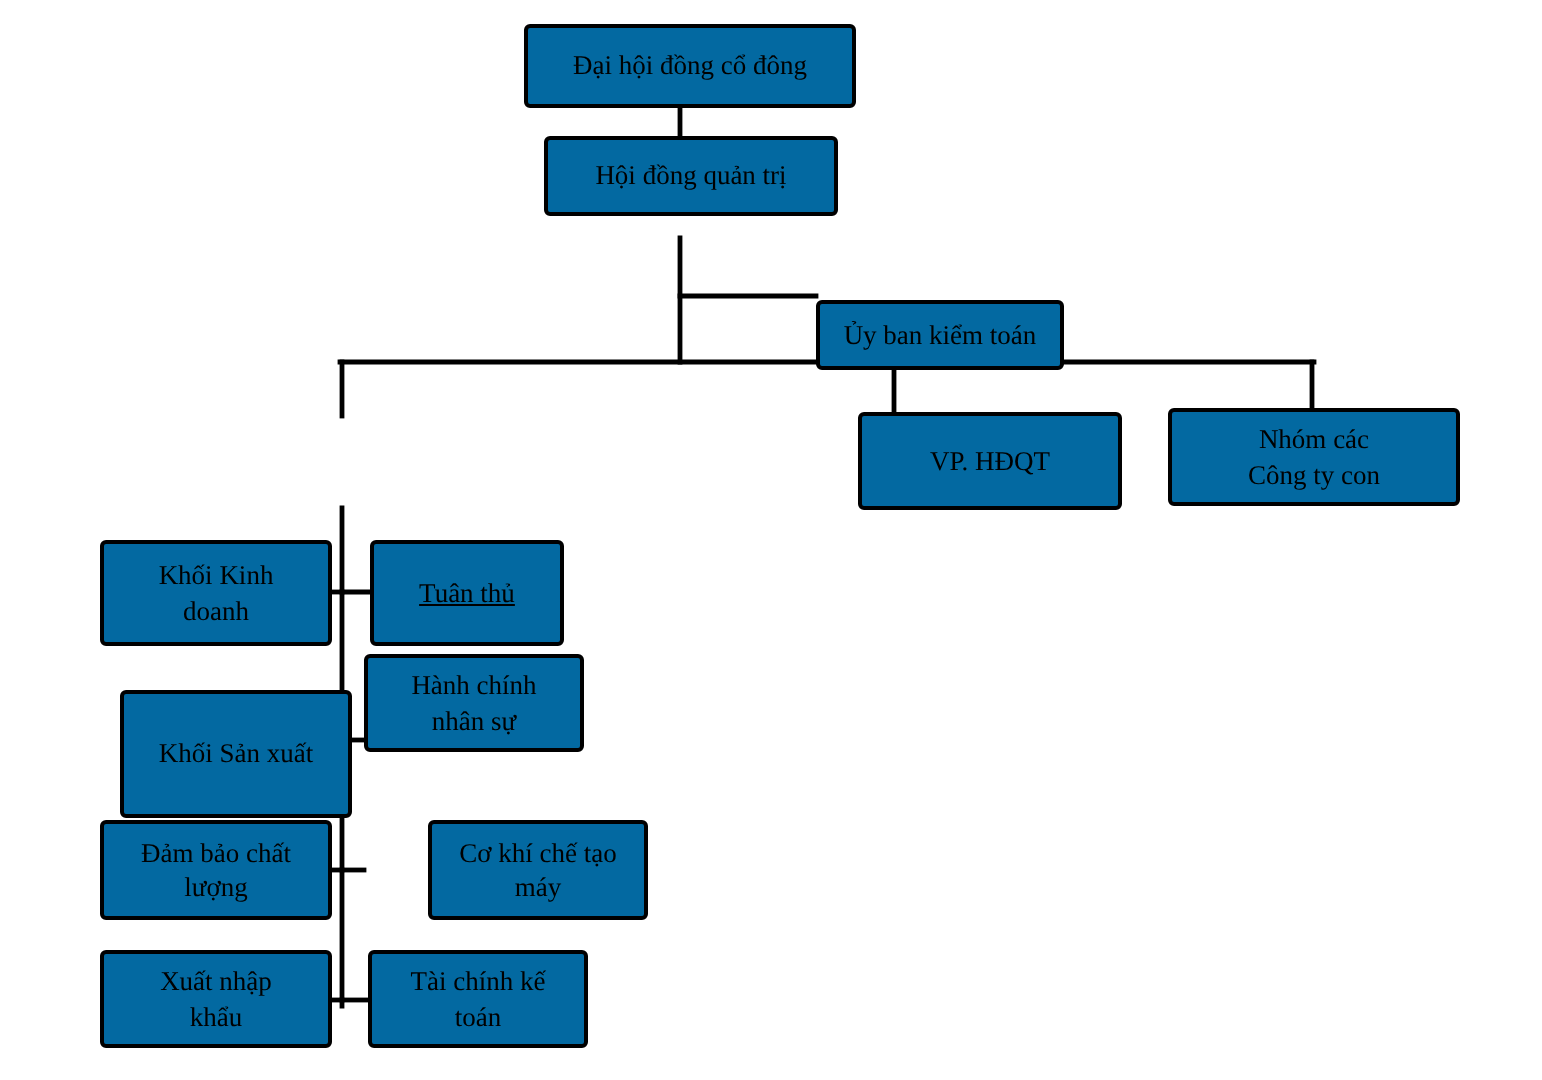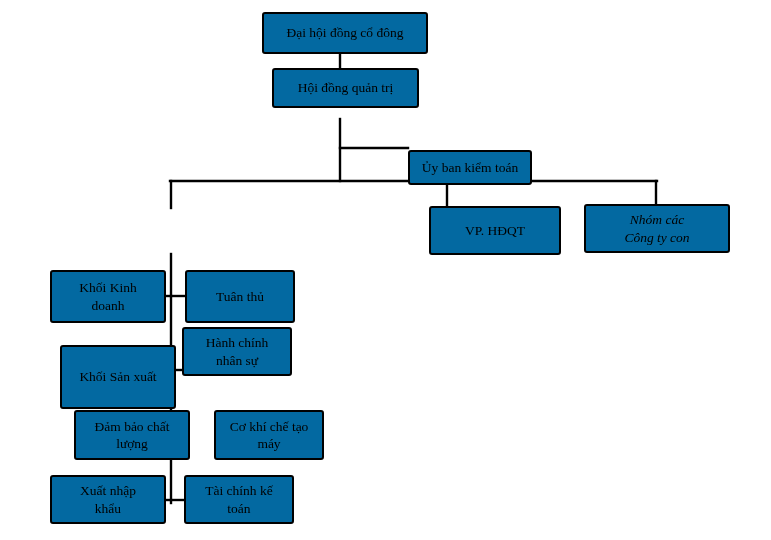--- a/index.html
+++ b/index.html
@@ -41,27 +41,27 @@
   .node .label {
     display: block;
     white-space: pre-line;
   }
   
   #n-dhdcd   { left: 262px; top: 12px;  width: 166px; height: 42px; }
   #n-hdqt    { left: 272px; top: 68px;  width: 147px; height: 40px; }
   #n-ubkt    { left: 408px; top: 131px; width: 124px; height: 35px; margin-top: 19px; }
   #n-tgd     { left: 96px;  top: 207px; width: 134px; height: 47px; }
   #n-vphdqt  { left: 381px; top: 206px; width: 132px; height: 49px; margin-left: 48px; }
-  #n-nhomcty { left: 584px; top: 204px; width: 146px; height: 49px; font-style: italic; }
+  #n-nhomcty { left: 584px; top: 204px; width: 146px; height: 49px; }
 
   #n-kkd   { left: 50px;  top: 270px; width: 116px; height: 53px; }
-  #n-tt    { left: 185px; top: 270px; width: 110px; height: 53px; }
+  #n-tt    { left: 185px; top: 270px; width: 97px; height: 53px; text-decoration: underline; }
   #n-ksx   { left: 60px;  top: 345px; width: 116px; height: 64px; }
   #n-hcns  { left: 182px; top: 327px; width: 110px; height: 49px; }
-  #n-dbcl  { left: 50px;  top: 410px; width: 116px; height: 50px; margin-left: 24px; }
+  #n-dbcl  { left: 50px;  top: 410px; width: 116px; height: 50px; }
   #n-ckct  { left: 182px; top: 410px; width: 110px; height: 50px; margin-left: 32px; }
   #n-xnk   { left: 50px;  top: 475px; width: 116px; height: 49px; align-items: center; }
   #n-tckt  { left: 184px; top: 475px; width: 110px; height: 49px; }
 </style>
 </head>
 <body>
 
 <div id="chart-root">
 
   <svg class="connectors" viewBox="0 0 771 540" xmlns="http://www.w3.org/2000/svg">

